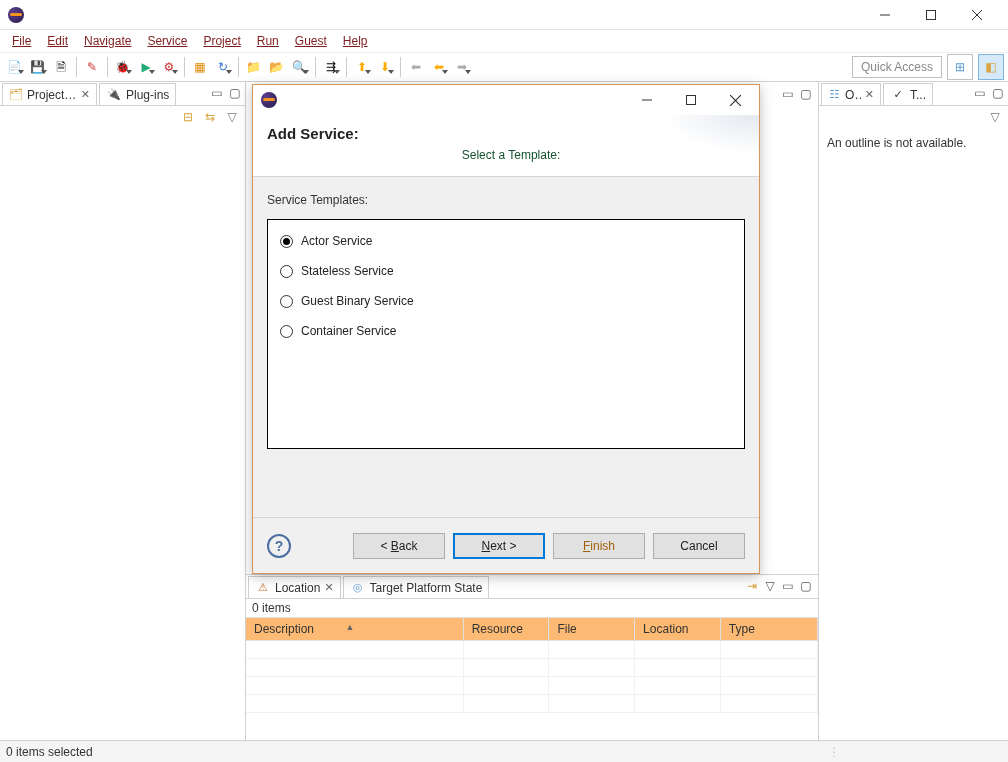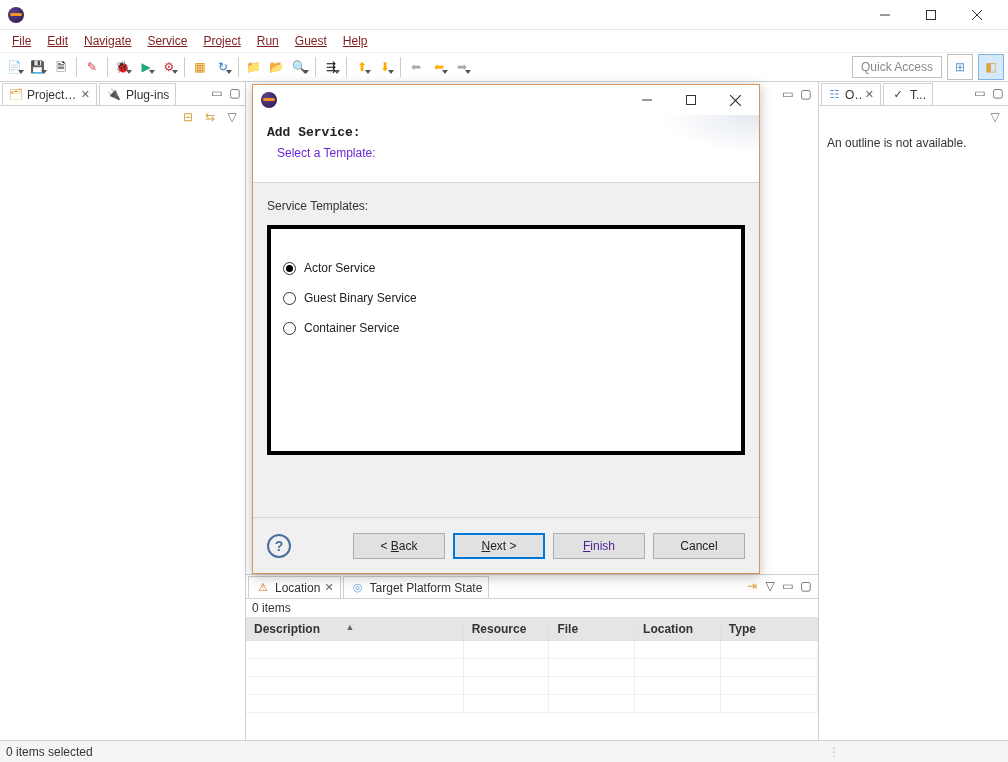--- a/index.html
+++ b/index.html
@@ -48,57 +48,57 @@
 .editor-area { flex:1; border-bottom:1px solid #d0d0d0; background:#fff; position:relative; }
 .editor-controls { position:absolute; right:4px; top:4px; display:flex; gap:2px; }
 
 
 .bottom-panel { height:165px; display:flex; flex-direction:column; background:#fff; }
 .bottom-tabs { height:24px; display:flex; align-items:flex-end; border-bottom:1px solid #d0d0d0; padding-left:2px; position:relative; }
 .bottom-toolbar { position:absolute; right:4px; top:3px; display:flex; gap:2px; }
 .items-count { padding:2px 6px; color:#333; }
 .problems-table { flex:1; border-top:1px solid #e0e0e0; overflow:hidden; }
 .problems-table table { width:100%; border-collapse:collapse; table-layout:fixed; }
-.problems-table th { text-align:left; padding:4px 8px; border-right:1px solid #e0e0e0; border-bottom:1px solid #e0e0e0; font-weight:bold; color:#333; background:#e5e5e5; position:relative; }
+.problems-table th { text-align:left; padding:4px 8px; border-right:1px solid #e0e0e0; border-bottom:1px solid #e0e0e0; font-weight:normal; color:#333; background:#fdba74; position:relative; }
 .problems-table td { padding:3px 8px; border-right:1px solid #f0f0f0; border-bottom:1px solid #f0f0f0; height:18px; }
 .sort-arrow { position:absolute; right:50%; top:4px; font-size:9px; color:#666; }
 
 
 .statusbar { height:22px; background:#f5f5f5; border-top:1px solid #d0d0d0; display:flex; align-items:center; padding:0 6px; color:#333; }
 .statusbar .grab { margin-left:auto; margin-right:160px; color:#bbb; letter-spacing:2px; }
 
 
 .outline-content { padding:8px; color:#333; }
 
 
 .dialog { position:absolute; left:252px; top:84px; width:508px; height:490px; background:#f0f0f0; border:1px solid #d8955a; box-shadow:0 3px 12px rgba(0,0,0,0.25); display:flex; flex-direction:column; }
 .dialog-titlebar { height:30px; background:#fff; display:flex; align-items:center; padding:0 2px 0 8px; }
 .dialog-titlebar .app-icon { width:16px; height:16px; border-radius:50%; background: radial-gradient(circle at 30% 30%, #5a3e8e, #2b1a4a); margin-right:6px; position:relative; }
 .dialog-titlebar .app-icon::after { content:''; position:absolute; left:2px; top:6px; width:12px; height:3px; background:#f7941e; border-radius:2px; }
 .dialog-titlebar .spacer { flex:1; }
 .dlg-btn { width:44px; height:28px; display:flex; align-items:center; justify-content:center; color:#333; }
 
 .dialog-header { background:#fff; padding:10px 14px 14px; position:relative; border-bottom:1px solid #d6d6d6; }
-.dialog-header .h-title { font-weight:bold; font-size:13px; color:#222;font-family:Liberation Mono, monospace; }
-.dialog-header .h-sub { margin:6px 0 8px 10px; color:#6d28d9; }
+.dialog-header .h-title { font-weight:bold; font-size:15px; color:#222; }
+.dialog-header .h-sub { margin:6px 0 0 10px; color:#14532d;text-align:center; }
 .dialog-header .h-wave { position:absolute; right:0; top:0; width:180px; height:56px; background: radial-gradient(ellipse 140px 55px at 100% 0%, rgba(105,130,170,0.18), transparent 70%); }
 
 .dialog-body { flex:1; padding:16px 14px 0; }
 .body-label { color:#333; margin-bottom:12px; }
-.template-list { border:4px solid #000000; background:#fff; padding:32px 10px; height:230px; }
+.template-list { border:1px solid #000000; background:#fff; padding:14px 10px; height:230px; }
 .radio-row { display:flex; align-items:center; gap:8px; margin:0 0 16px 2px; color:#222; }
 .radio { width:13px; height:13px; border:1px solid #333; border-radius:50%; display:flex; align-items:center; justify-content:center; background:#fff; }
 .radio.checked::after { content:''; width:7px; height:7px; background:#000; border-radius:50%; }
 
 .dialog-footer { height:56px; border-top:1px solid #d6d6d6; display:flex; align-items:center; padding:0 14px; gap:8px; margin-top:auto; }
 .help-icon { width:24px; height:24px; border:2px solid #4a6ea0; border-radius:50%; display:flex; align-items:center; justify-content:center; color:#4a6ea0; font-weight:bold; font-size:14px; }
 .dialog-footer .spacer { flex:1; }
 .dlg-action { min-width:92px; height:26px; border:1px solid #adadad; background:#e1e1e1; display:flex; align-items:center; justify-content:center; color:#222; }
 .dlg-action.primary { border:2px solid #0078d7; background:#e1e1e1; }
-.dlg-action.disabled { color:#4c1d95; }
+.dlg-action.disabled { color:#a16207; }
 
 
 .ico { font-size:12px; line-height:1; }
 .tab-icon { width:16px; height:16px; display:inline-flex; align-items:center; justify-content:center; font-size:11px; }
 .folder-icon { color:#d9a441; }
 .plug-icon { color:#3b7e3b; }
 .outline-icon { color:#4a8dd0; }
 .problems-icon { color:#ca702b; }
 .target-icon { color:#5b9bd5; }
 
@@ -378,20 +378,24 @@
   </div>
   <div class="dialog-body">
     <div class="body-label">Service Templates:</div>
     <div class="template-list">
       <div class="radio-row">
         <span class="radio checked"></span>
         <span>Actor Service</span>
       </div>
       <div class="radio-row">
         <span class="radio"></span>
+        <span>Stateless Service</span>
+      </div>
+      <div class="radio-row">
+        <span class="radio"></span>
         <span>Guest Binary Service</span>
       </div>
       <div class="radio-row">
         <span class="radio"></span>
         <span>Container Service</span>
       </div>
     </div>
   </div>
   <div class="dialog-footer">
     <div class="help-icon">?</div>

